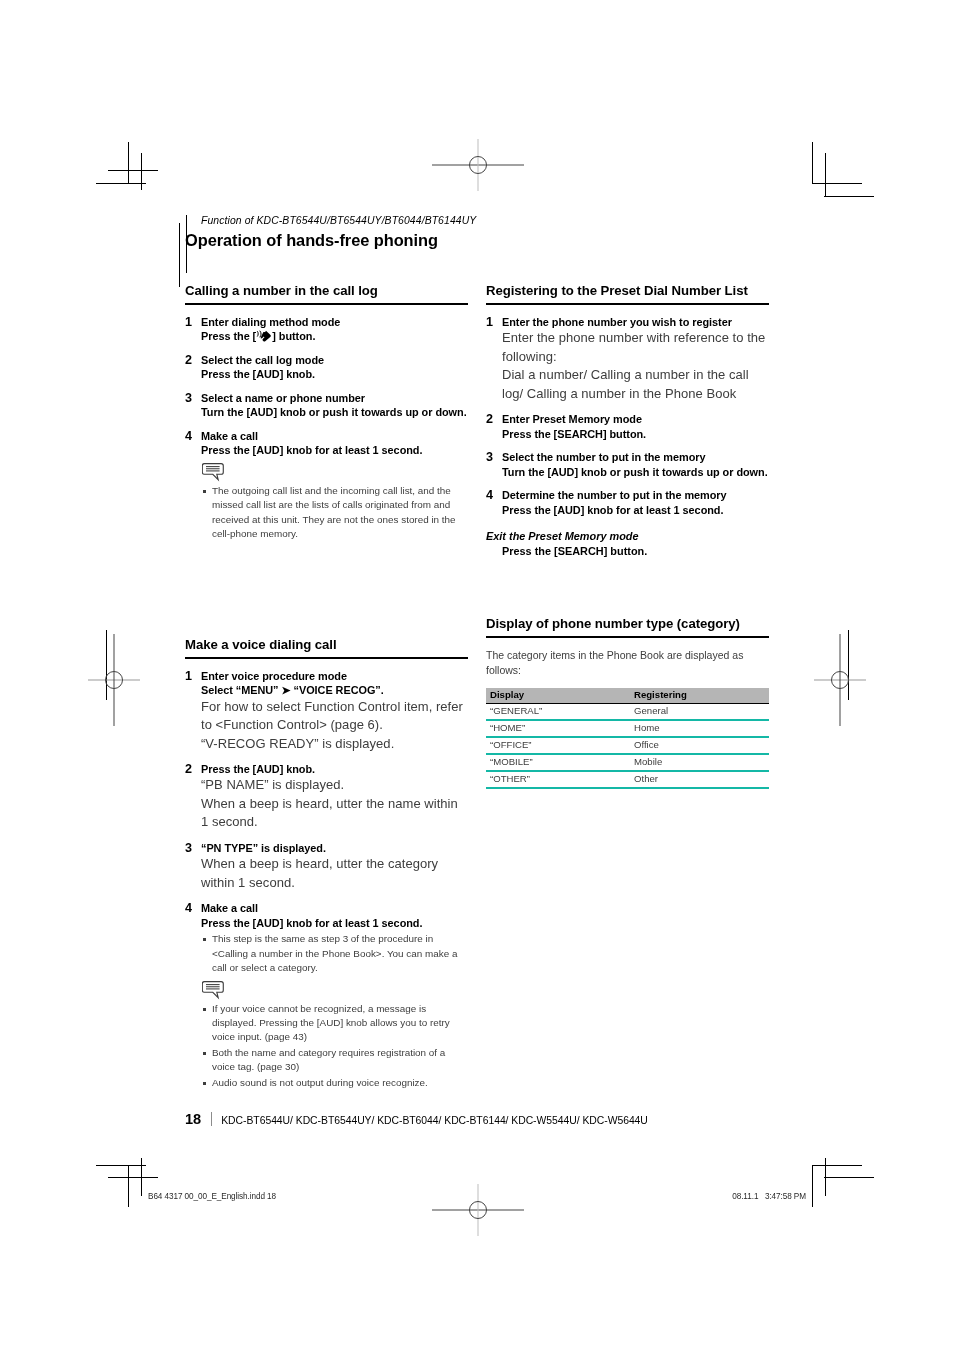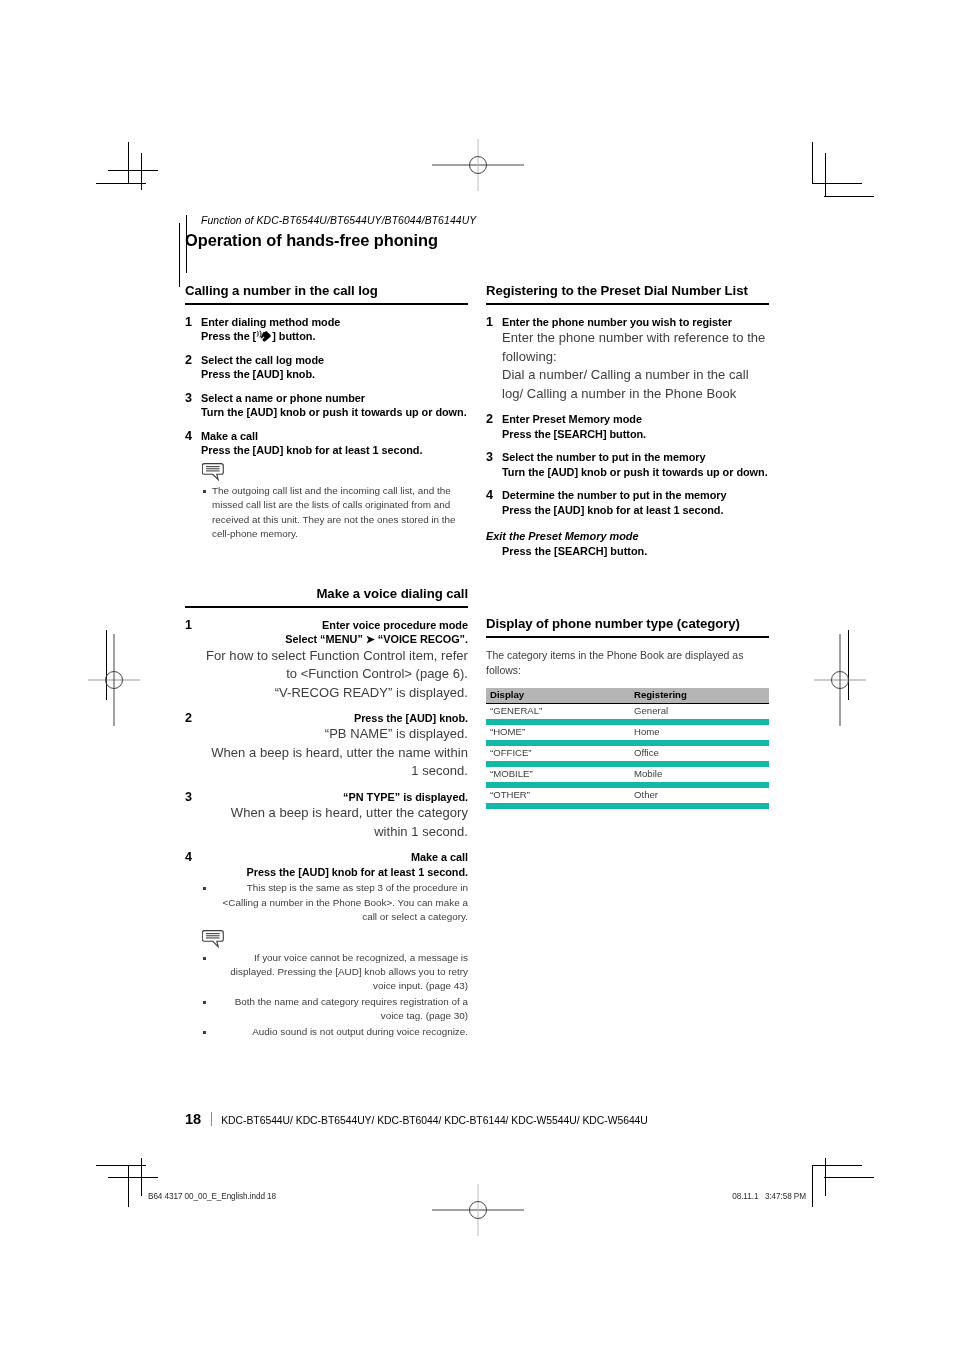--- a/index.html
+++ b/index.html
@@ -195,21 +195,21 @@
     border-collapse: collapse;
     width: 283px;
     margin-top: 4px;
     table-layout: fixed;
   }
   table.cat th, table.cat td {
     text-align: left;
     padding: 1px 4px 1px 4px;
     font-size: 9.6px;
     line-height: 1.35;
-    border-bottom: 6px solid #14b8a6;
+    border-bottom: 2px solid #14b8a6;
   }
   table.cat th {
     background: #b5b5b5;
     font-weight: bold;
     color: #000;
     border-bottom: 1px solid #000;
   }
   table.cat td {
     color: #3d3d3d;
   }
@@ -355,21 +355,21 @@
             <rect x="5" y="7.3" width="17" height="1.3" fill="#3d3d3d"></rect>
             <rect x="5" y="10" width="17" height="1.3" fill="#3d3d3d"></rect>
           </svg>
 
           <ul class="bul">
             <li>The outgoing call list and the incoming call list, and the missed call list are the lists of calls originated from and received at this unit. They are not the ones stored in the cell-phone memory.</li>
           </ul>
         </div>
       </div>
 
-      <div class="sect-block" style="margin-top:44px;text-align:right;">
+      <div class="sect-block" style="margin-top:95px;">
         <h2 class="sect">Make a voice dialing call</h2>
         <div class="sect-rule"></div>
 
         <div class="step">
           <span class="num">1</span>
           <div class="s-bold">Enter voice procedure mode</div>
           <div class="s-bold">Select “MENU” ➤ “VOICE RECOG”.</div>
           <div class="s-body" style="white-space:pre-line;">For how to select Function Control item, refer to &lt;Function Control&gt; (page 6).
 “V-RECOG READY” is displayed.</div>
         </div>

